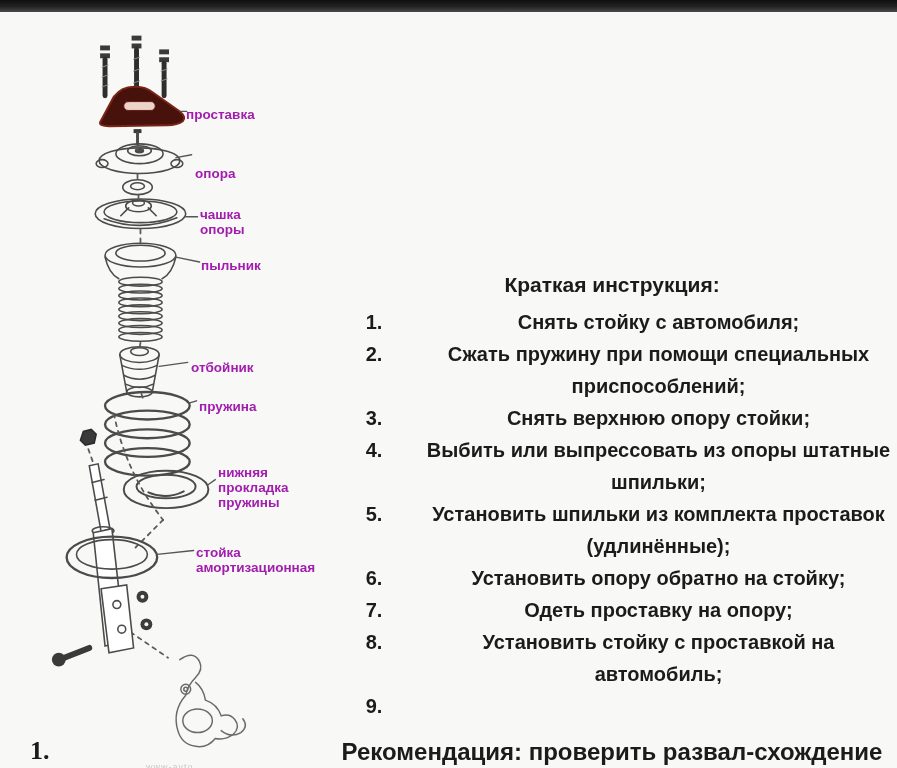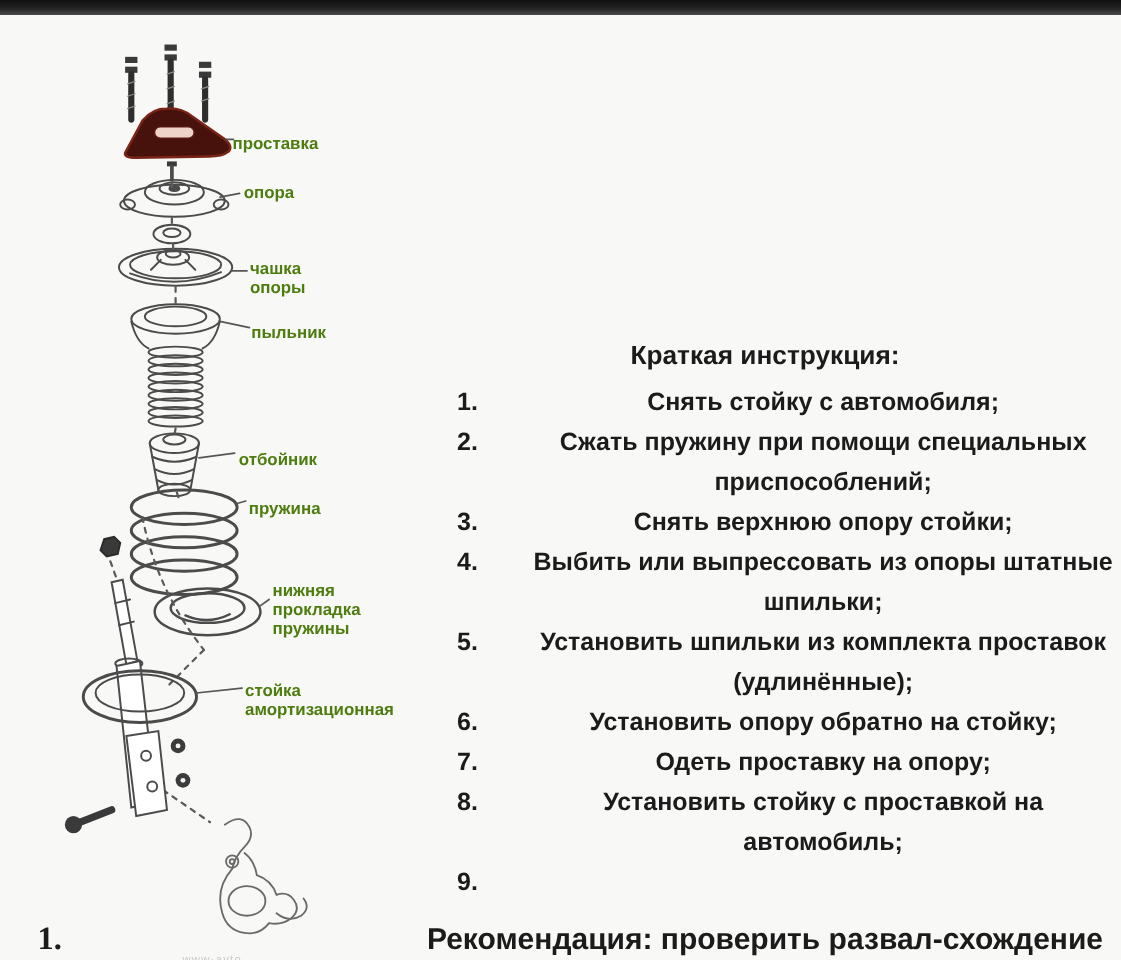--- a/index.html
+++ b/index.html
@@ -11,21 +11,21 @@
     font-family:"Liberation Sans", sans-serif;
   }
   .top-bar{
     position:absolute;left:0;top:0;width:897px;height:12px;
     background:linear-gradient(to bottom,#0f0f0f 0%,#232323 55%,#4a4a4a 100%);
   }
   .diagram-wrap{position:absolute;left:0;top:12px;width:340px;height:756px;}
   .diagram-svg{position:absolute;left:0;top:0;}
   .part-label{
     position:absolute;
-    font-size:13.5px;font-weight:bold;color:#4d7c0f;
+    font-size:13.5px;font-weight:bold;color:#a21caf;
     line-height:15px;letter-spacing:0px;
   }
   .watermark{
     position:absolute;left:146px;top:750px;
     font-size:9px;color:#c9c9c4;letter-spacing:1px;
   }
   .figure-number{
     position:absolute;left:30px;top:736px;
     font-family:"Liberation Serif", serif;
     font-size:26px;font-weight:bold;color:#1c1c1c;
@@ -206,21 +206,21 @@
         <line x1="186" y1="220" x2="198" y2="220"></line>
         <line x1="176" y1="261" x2="200" y2="266"></line>
         <line x1="159" y1="372" x2="188" y2="368"></line>
         <line x1="190" y1="409" x2="197" y2="407"></line>
         <line x1="209" y1="492" x2="216" y2="487"></line>
         <line x1="157" y1="563" x2="194" y2="559"></line>
       </g>
     </svg>
 
     <div class="part-label" style="left:186px;top:95px;">проставка</div>
-    <div class="part-label" style="left:195px;top:134px;">опора</div>
+    <div class="part-label" style="left:195px;top:154px;">опора</div>
     <div class="part-label" style="left:200px;top:195px;width:56px;">чашка опоры</div>
     <div class="part-label" style="left:201px;top:246px;">пыльник</div>
     <div class="part-label" style="left:191px;top:348px;">отбойник</div>
     <div class="part-label" style="left:199px;top:387px;">пружина</div>
     <div class="part-label" style="left:218px;top:453px;width:82px;">нижняя прокладка пружины</div>
     <div class="part-label" style="left:196px;top:533px;width:132px;">стойка амортизационная</div>
 
     <div class="watermark">www-avto</div>
   </div>
 

